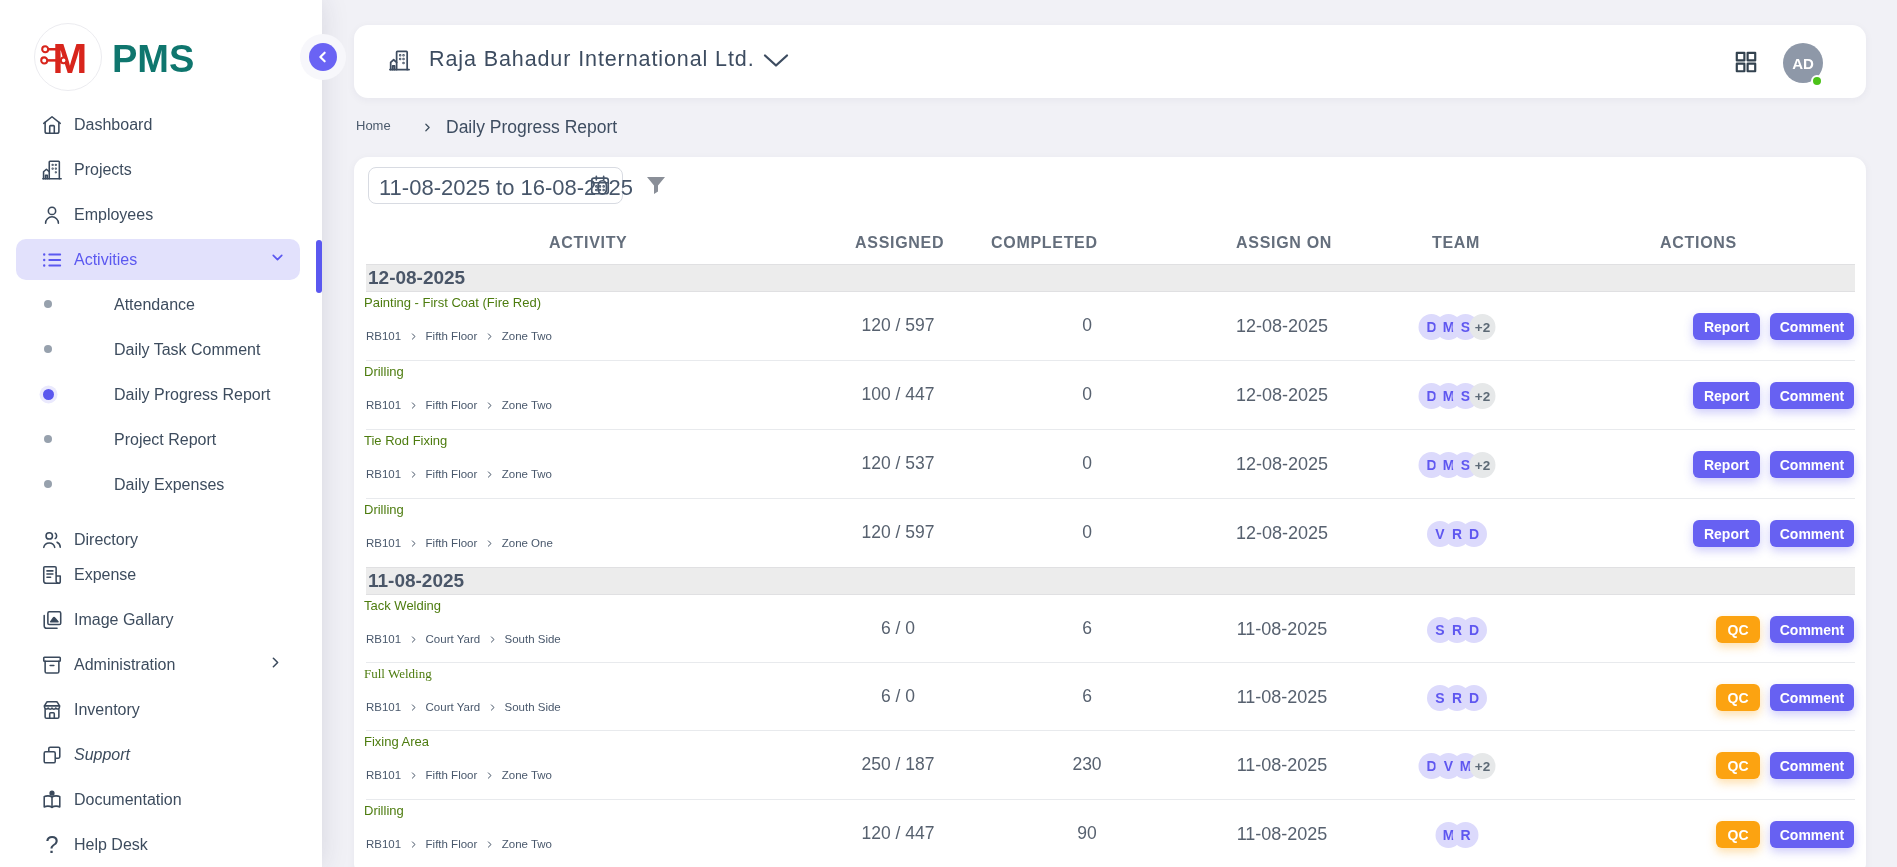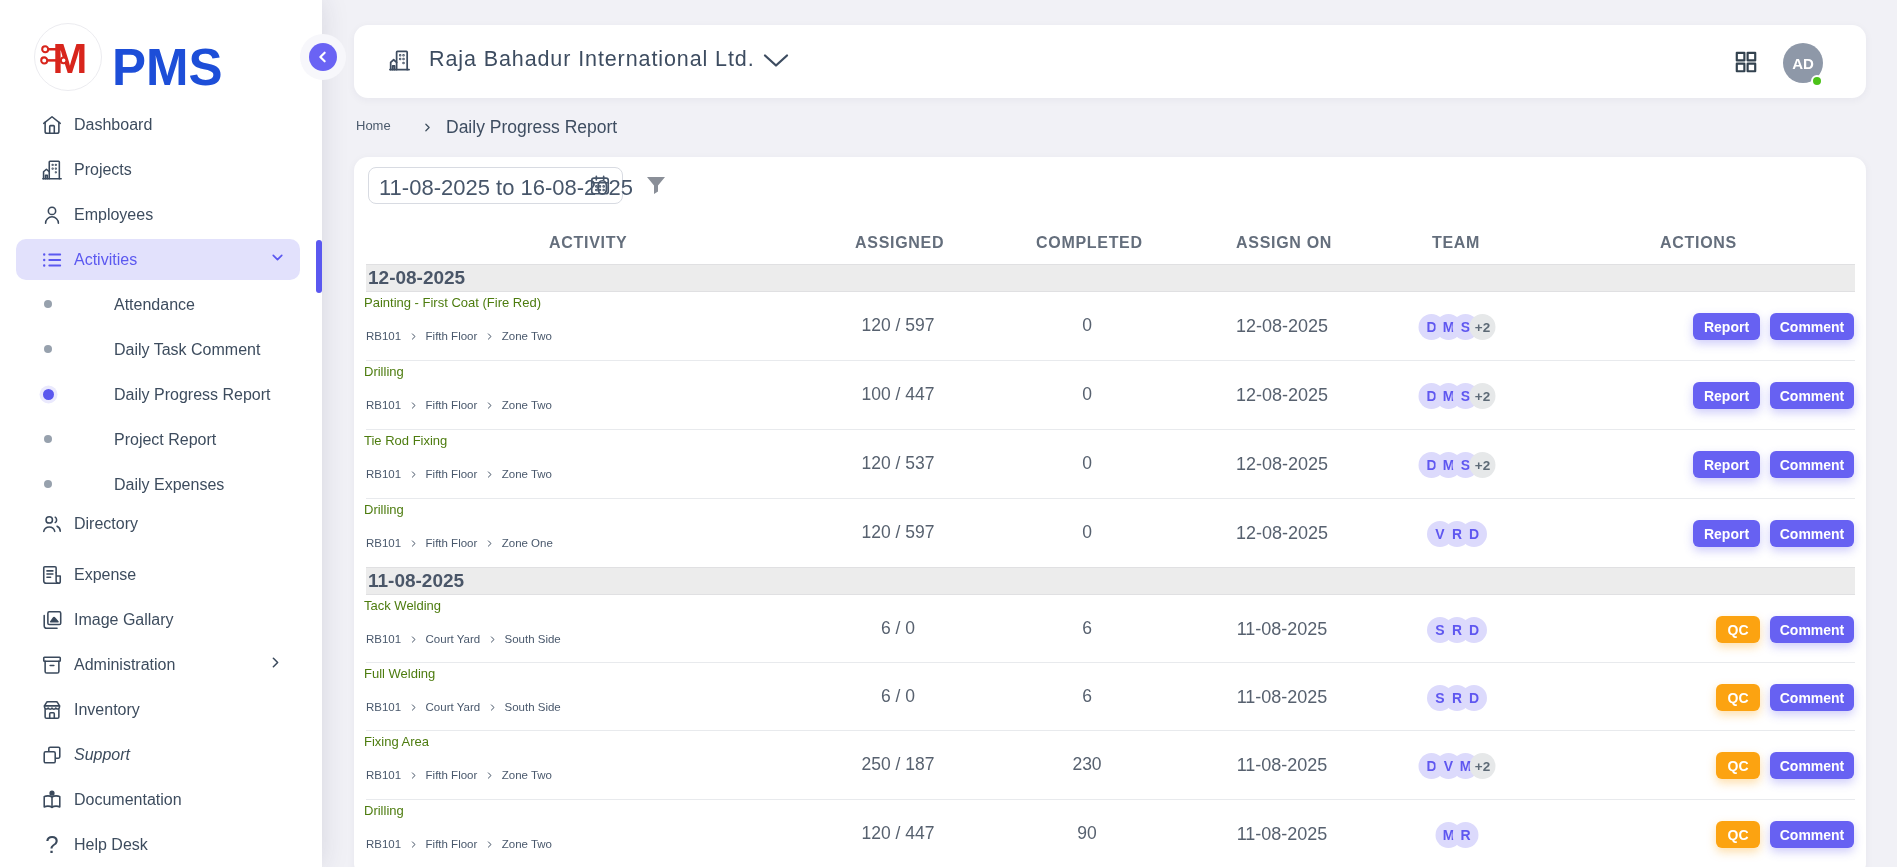--- a/index.html
+++ b/index.html
@@ -5,21 +5,21 @@
   * { margin:0; padding:0; box-sizing:border-box; }
   html,body { width:1897px; height:867px; overflow:hidden; }
   body { font-family:"Liberation Sans", sans-serif; background:#f1f1f6; position:relative; }
   .abs { position:absolute; }
 
   
   #sidebar { position:absolute; left:0; top:0; width:322px; height:867px; background:#fff;
              box-shadow:0 0 26px rgba(35,35,75,0.13); z-index:5; }
   #logo-circle { position:absolute; left:34px; top:23px; width:68px; height:68px; border-radius:50%;
                  border:1px solid #ececf0; background:#fff; display:flex; align-items:center; justify-content:center; }
-  #pms { position:absolute; left:112px; top:38px; font-size:51px; font-weight:700; color:#1d4ed8; }
+  #pms { position:absolute; left:112px; top:38px; font-size:38px; font-weight:700; color:#0f766e; }
   .mi { position:absolute; left:0; width:322px; height:45px; display:flex; align-items:center; z-index:6; }
   .mi .ic { position:absolute; left:41px; width:22px; height:22px; display:flex; align-items:center; justify-content:center; }
   .mi .lb { position:absolute; left:74px; font-size:16px; color:#3d4c5e; font-weight:400; }
   .sub .dot { position:absolute; left:44px; width:8px; height:8px; border-radius:50%; background:#97a1ad; top:18px; }
   .sub .lb { left:114px; }
   .sub.on .dot { left:43px; top:17px; width:11px; height:11px; background:#5a57ee; box-shadow:0 0 0 3.5px #eae9fd; }
   #act-bg { position:absolute; left:16px; top:239px; width:284px; height:41px; background:#e2e1fc; border-radius:10px; }
   #act-bar { position:absolute; left:316px; top:240px; width:6px; height:53px; background:#5b58f0; border-radius:4px; z-index:6; }
   .mi.active .lb { color:#5b58f0; font-weight:500; }
   .chev-r { position:absolute; right:36px; }
@@ -112,21 +112,21 @@
   <circle cx="8" cy="17.5" r="0.5" fill="#47566a"></circle>
     <circle cx="12" cy="17.5" r="0.5" fill="#47566a"></circle>
     <circle cx="16" cy="17.5" r="0.5" fill="#47566a"></circle>
 </svg>
 <svg id="funnel" width="24" height="24" viewBox="0 0 24 24" fill="#8a8f98">
     <path d="M3 4h18l-7 8.5v6l-4 2.5v-8.5z"></path>
   </svg>
 
 <div class="th" style="left:549px;">ACTIVITY</div>
 <div class="th" style="left:855px;">ASSIGNED</div>
-<div class="th" style="left:1036px;">COMPLETED</div>
+<div class="th" style="left:991px;">COMPLETED</div>
 <div class="th" style="left:1236px;">ASSIGN ON</div>
 <div class="th" style="left:1432px;">TEAM</div>
 <div class="th" style="left:1660px;">ACTIONS</div>
 
 <div class="band" style="top:264px;">
     <span>12-08-2025</span>
   </div>
 
 <div class="atitle" style="top:295px;">Painting - First Coat (Fire Red)</div>
 <div class="crumb" style="top:330px;">RB101 <svg class="cv" width="9" height="9" viewBox="0 0 24 24" fill="none" stroke="#3e4d61" stroke-width="2.6" stroke-linecap="round" stroke-linejoin="round">
@@ -217,21 +217,21 @@
 <div class="dt" style="left:1282px; top:619px;">11-08-2025</div>
 <div class="avgrp" style="left:1457px; top:617px;">
     <span class="av">S</span>
     <span class="av">R</span>
     <span class="av">D</span>
   </div>
 <div class="btn qc" style="left:1716px; top:616px; width:44px;">QC</div>
 <div class="btn" style="left:1770px; top:616px; width:84px;">Comment</div>
 <div class="rowline" style="top:662px;"></div>
 
-<div class="atitle" style="top:666px;">Full Welding</div>
+<div class="atitle" style="top:666px;font-family:Liberation Serif, serif;">Full Welding</div>
 <div class="crumb" style="top:701px;">RB101 <svg class="cv" width="9" height="9" viewBox="0 0 24 24" fill="none" stroke="#3e4d61" stroke-width="2.6" stroke-linecap="round" stroke-linejoin="round">
       <path d="m9 5 7 7-7 7"></path>
     </svg> Court Yard <svg class="cv" width="9" height="9" viewBox="0 0 24 24" fill="none" stroke="#3e4d61" stroke-width="2.6" stroke-linecap="round" stroke-linejoin="round">
       <path d="m9 5 7 7-7 7"></path>
     </svg> South Side</div>
 <div class="num" style="left:898px; top:686px;">6 / 0</div>
 <div class="num" style="left:1087px; top:686px;">6</div>
 <div class="dt" style="left:1282px; top:687px;">11-08-2025</div>
 <div class="avgrp" style="left:1457px; top:685px;">
     <span class="av">S</span>
@@ -359,21 +359,21 @@
     <span class="lb">Daily Progress Report</span>
   </div>
 <div class="mi sub" style="top:417px;">
     <span class="dot"></span>
     <span class="lb">Project Report</span>
   </div>
 <div class="mi sub" style="top:462px;">
     <span class="dot"></span>
     <span class="lb">Daily Expenses</span>
   </div>
-<div class="mi" style="top:501px;padding-left:28px;">
+<div class="mi" style="top:517px;padding-left:28px;">
   <span class="ic">
       <svg width="22" height="22" viewBox="0 0 24 24" fill="none" stroke="#3a495c" stroke-width="1.7" stroke-linecap="round" stroke-linejoin="round">
         <circle cx="9" cy="7.5" r="3.5"></circle>
         <path d="M3 20a6.2 6.2 0 0 1 12 0"></path>
         <path d="M15.5 4.6a3.5 3.5 0 0 1 0 5.8"></path>
         <path d="M17.5 14.4a6.2 6.2 0 0 1 3.5 5.6"></path>
       </svg>
     </span>
   <span class="lb">Directory</span>
 </div>

